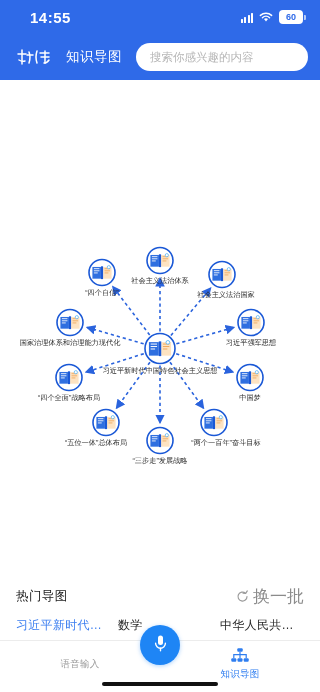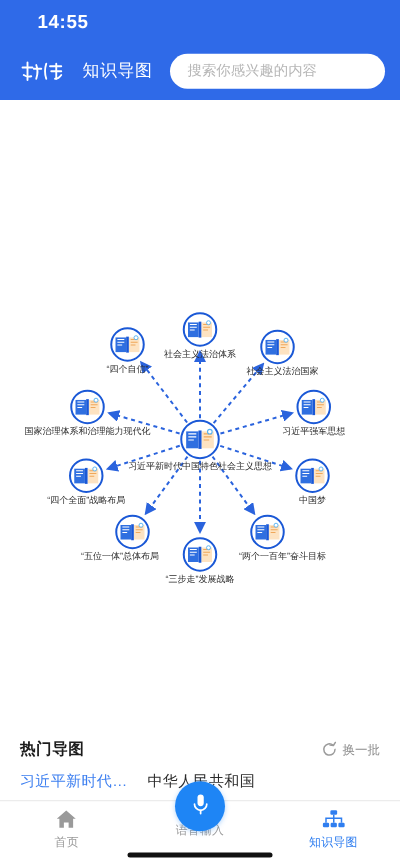--- a/index.html
+++ b/index.html
@@ -114,27 +114,27 @@
   .hot {
     flex: 0 0 auto;
     padding: 10px 16px 6px 16px;
     background: #fff;
   }
   .hot-head {
     display: flex; align-items: center;
     margin-bottom: 9px;
   }
   .hot-title {
-    font-size: 12.5px; font-weight: bold; color: #1c1c1c;
+    font-size: 12.5px; font-weight: normal; color: #1c1c1c;
     letter-spacing: .4px;
   }
   .hot-refresh {
     margin-left: auto;
     display: flex; align-items: center; gap: 4px;
-    color: #8b8b8b; font-size: 10px;
+    color: #8b8b8b; font-size: 17px;
   }
   .refresh-icon svg { display: block; }
   .hot-grid {
     display: grid;
     grid-template-columns: 1.05fr 1.05fr .9fr;
     row-gap: 11px;
     column-gap: 4px;
   }
   .hot-tag {
     font-size: 12px;
@@ -188,20 +188,39 @@
 </style>
 </head>
 <body>
 
 <div id="app">
 
   <div class="header">
 
     <div class="statusbar">
       <div class="status-time">14:55</div>
+      <div class="status-right">
+        <span class="signal-icon">
+            <i></i>
+            <i></i>
+            <i></i>
+            <i></i>
+          </span>
+        <span class="wifi-icon">
+          <svg width="14" height="11" viewBox="0 0 14 11">
+            <path d="M7 9.6 L9 6.9 A3.3 3.3 0 0 0 5 6.9 Z" fill="#fff"></path>
+            <path d="M1.4 3.4 A8.4 8.4 0 0 1 12.6 3.4" stroke="#fff" stroke-width="1.5" fill="none" stroke-linecap="round"></path>
+            <path d="M3.4 5.7 A5.4 5.4 0 0 1 10.6 5.7" stroke="#fff" stroke-width="1.4" fill="none" stroke-linecap="round"></path>
+          </svg>
+        </span>
+        <span class="battery">
+          <span class="battery-body">60</span>
+          <span class="battery-cap"></span>
+        </span>
+      </div>
     </div>
 
     <div class="navbar">
       <div class="brand-logo">
         <svg width="40" height="20" viewBox="0 0 40 20">
           <g stroke="#ffffff" stroke-width="1.5" fill="none" stroke-linecap="round">
             <path d="M3 7 h8"></path>
             <path d="M7 3 v14"></path>
             <path d="M4 13 q3 2 6 1"></path>
             <path d="M14 5 q2 5 0 11"></path>
@@ -387,34 +406,27 @@
           <svg width="13" height="13" viewBox="0 0 13 13">
             <path d="M11 6.5 A4.5 4.5 0 1 1 9.4 3.1" stroke="#9b9b9b" stroke-width="1.2" fill="none" stroke-linecap="round"></path>
             <path d="M11.3 0.9 L9.7 3.4 L7 3.1" stroke="#9b9b9b" stroke-width="1.2" fill="none" stroke-linecap="round" stroke-linejoin="round"></path>
           </svg>
         </span>
         <span>换一批</span>
       </div>
     </div>
     <div class="hot-grid" id="hot-grid">
         <div class="hot-tag active">习近平新时代…</div>
+        <div class="hot-tag">数学</div>
         <div class="hot-tag">中华人民共和国</div>
       </div>
   </div>
 
   <div class="tabbar">
 
-    <div class="tab">
-      <span class="tab-icon">
-        <svg width="18" height="17" viewBox="0 0 18 17">
-          <path d="M9 1.4 L16.6 8 h-2.1 v7.2 h-3.6 v-4.3 h-3.8 v4.3 H3.5 V8 H1.4 Z" fill="#9a9a9a"></path>
-        </svg>
-      </span>
-      <span class="tab-label">首页</span>
-    </div>
 
 
     <div class="tab center">
       <span class="mic-btn">
         <span>
           <svg width="17" height="20" viewBox="0 0 17 20">
             <rect x="6" y="2.5" width="5" height="9.4" rx="2.5" fill="#ffffff"></rect>
             <path d="M3.6 10.3 a4.9 4.9 0 0 0 9.8 0" stroke="#ffffff" stroke-width="1.4" fill="none" stroke-linecap="round"></path>
             <path d="M8.5 15.2 v2.6" stroke="#ffffff" stroke-width="1.4" stroke-linecap="round"></path>
           </svg>

